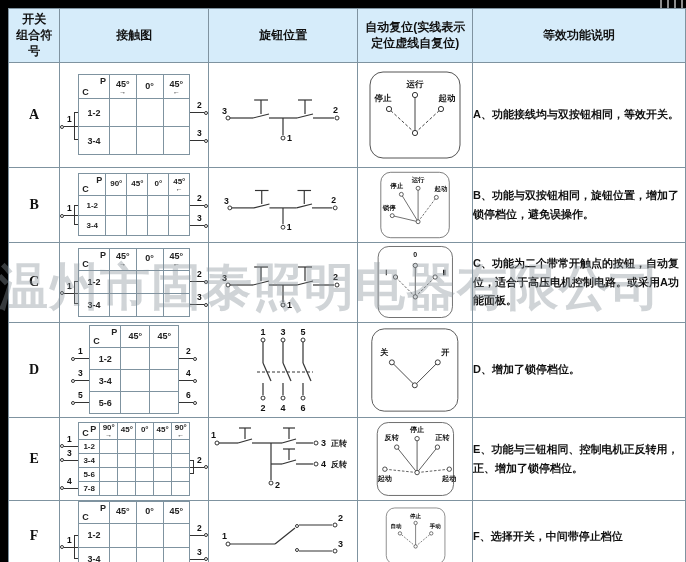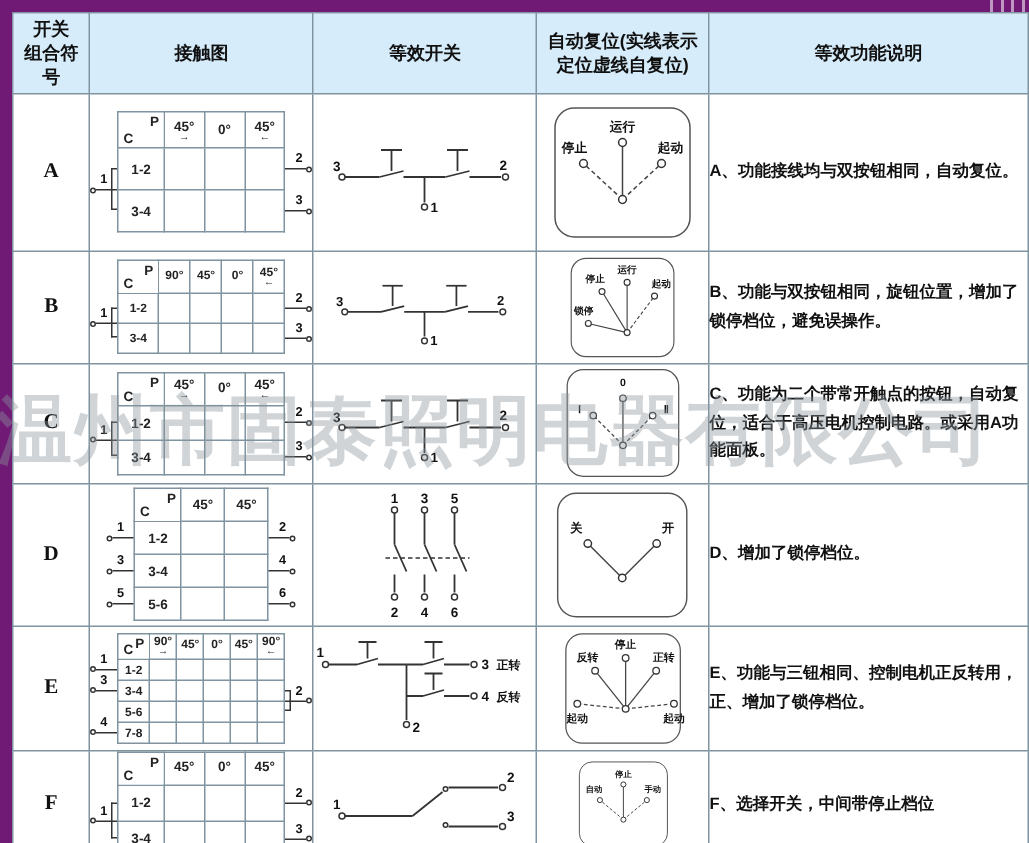--- a/index.html
+++ b/index.html
@@ -1,16 +1,16 @@
 <!DOCTYPE html>
 <html><head>
 <meta charset="utf-8">
 <style>
   html,body{margin:0;padding:0;}
-  .page{position:relative;width:686px;height:562px;background:#701a75;overflow:hidden;
+  .page{position:relative;width:686px;height:562px;background:#000000;overflow:hidden;
         font-family:"Liberation Sans",sans-serif;color:#111;}
   table.main{position:absolute;left:8px;top:8px;border-collapse:collapse;table-layout:fixed;background:#fff;}
   table.main th,table.main td{border:1px solid #7f93a0;padding:0;vertical-align:middle;}
   table.main th{background:#d6ecfa;font-size:12px;font-weight:bold;white-space:pre-line;padding:2px;line-height:1.35;}
   td.idc{text-align:center;font-weight:bold;font-size:14px;font-family:"Liberation Serif",serif;}
   td.desc{font-size:11px;font-weight:bold;padding:3px 6px;line-height:1.7;text-align:left;}
   td.cellc{text-align:center;}
   .ct-host,.knob-host,.sw-host{display:flex;align-items:center;justify-content:center;}
   
   .ct-wrap{display:inline-flex;align-items:flex-start;}
@@ -62,21 +62,21 @@
         <col style="width:150px">
         <col style="width:130px">
         <col style="width:115px">
         <col style="width:217px">
     </colgroup>
     <tbody>
         <tr style="height:52px">
       <th>开关
 组合符号</th>
       <th>接触图</th>
-      <th>等效开关</th>
+      <th>旋钮位置</th>
       <th>自动复位(实线表示定位虚线自复位)</th>
       <th>等效功能说明</th>
     </tr>
 
     <tr style="height:105px">
       <td class="idc">A</td>
       <td class="cellc">
             <div class="ct-host">
               <div class="ct-wrap">
                 <div class="tcol" style="height: 80px;">
@@ -165,21 +165,21 @@
                 <circle cx="24" cy="40" r="2.6"></circle>
                 <circle cx="50" cy="26" r="2.6"></circle>
                 <circle cx="76" cy="40" r="2.6"></circle>
                 <circle cx="50" cy="64" r="2.6"></circle>
                 <text x="18" y="32">停止</text>
                 <text x="50" y="18">运行</text>
                 <text x="82" y="32">起动</text>
               </svg>
             </div>
           </td>
-      <td class="desc">A、功能接线均与双按钮相同，自动复位。</td>
+      <td class="desc">A、功能接线均与双按钮相同，等效开关。</td>
     </tr>
 
     <tr style="height:75px">
       <td class="idc">B</td>
       <td class="cellc">
             <div class="ct-host">
               <div class="ct-wrap">
                 <div class="tcol" style="height: 62px;">
                   <div class="term" style="top: 31px; left: 0px;">
                     <span class="tnum">1</span>

